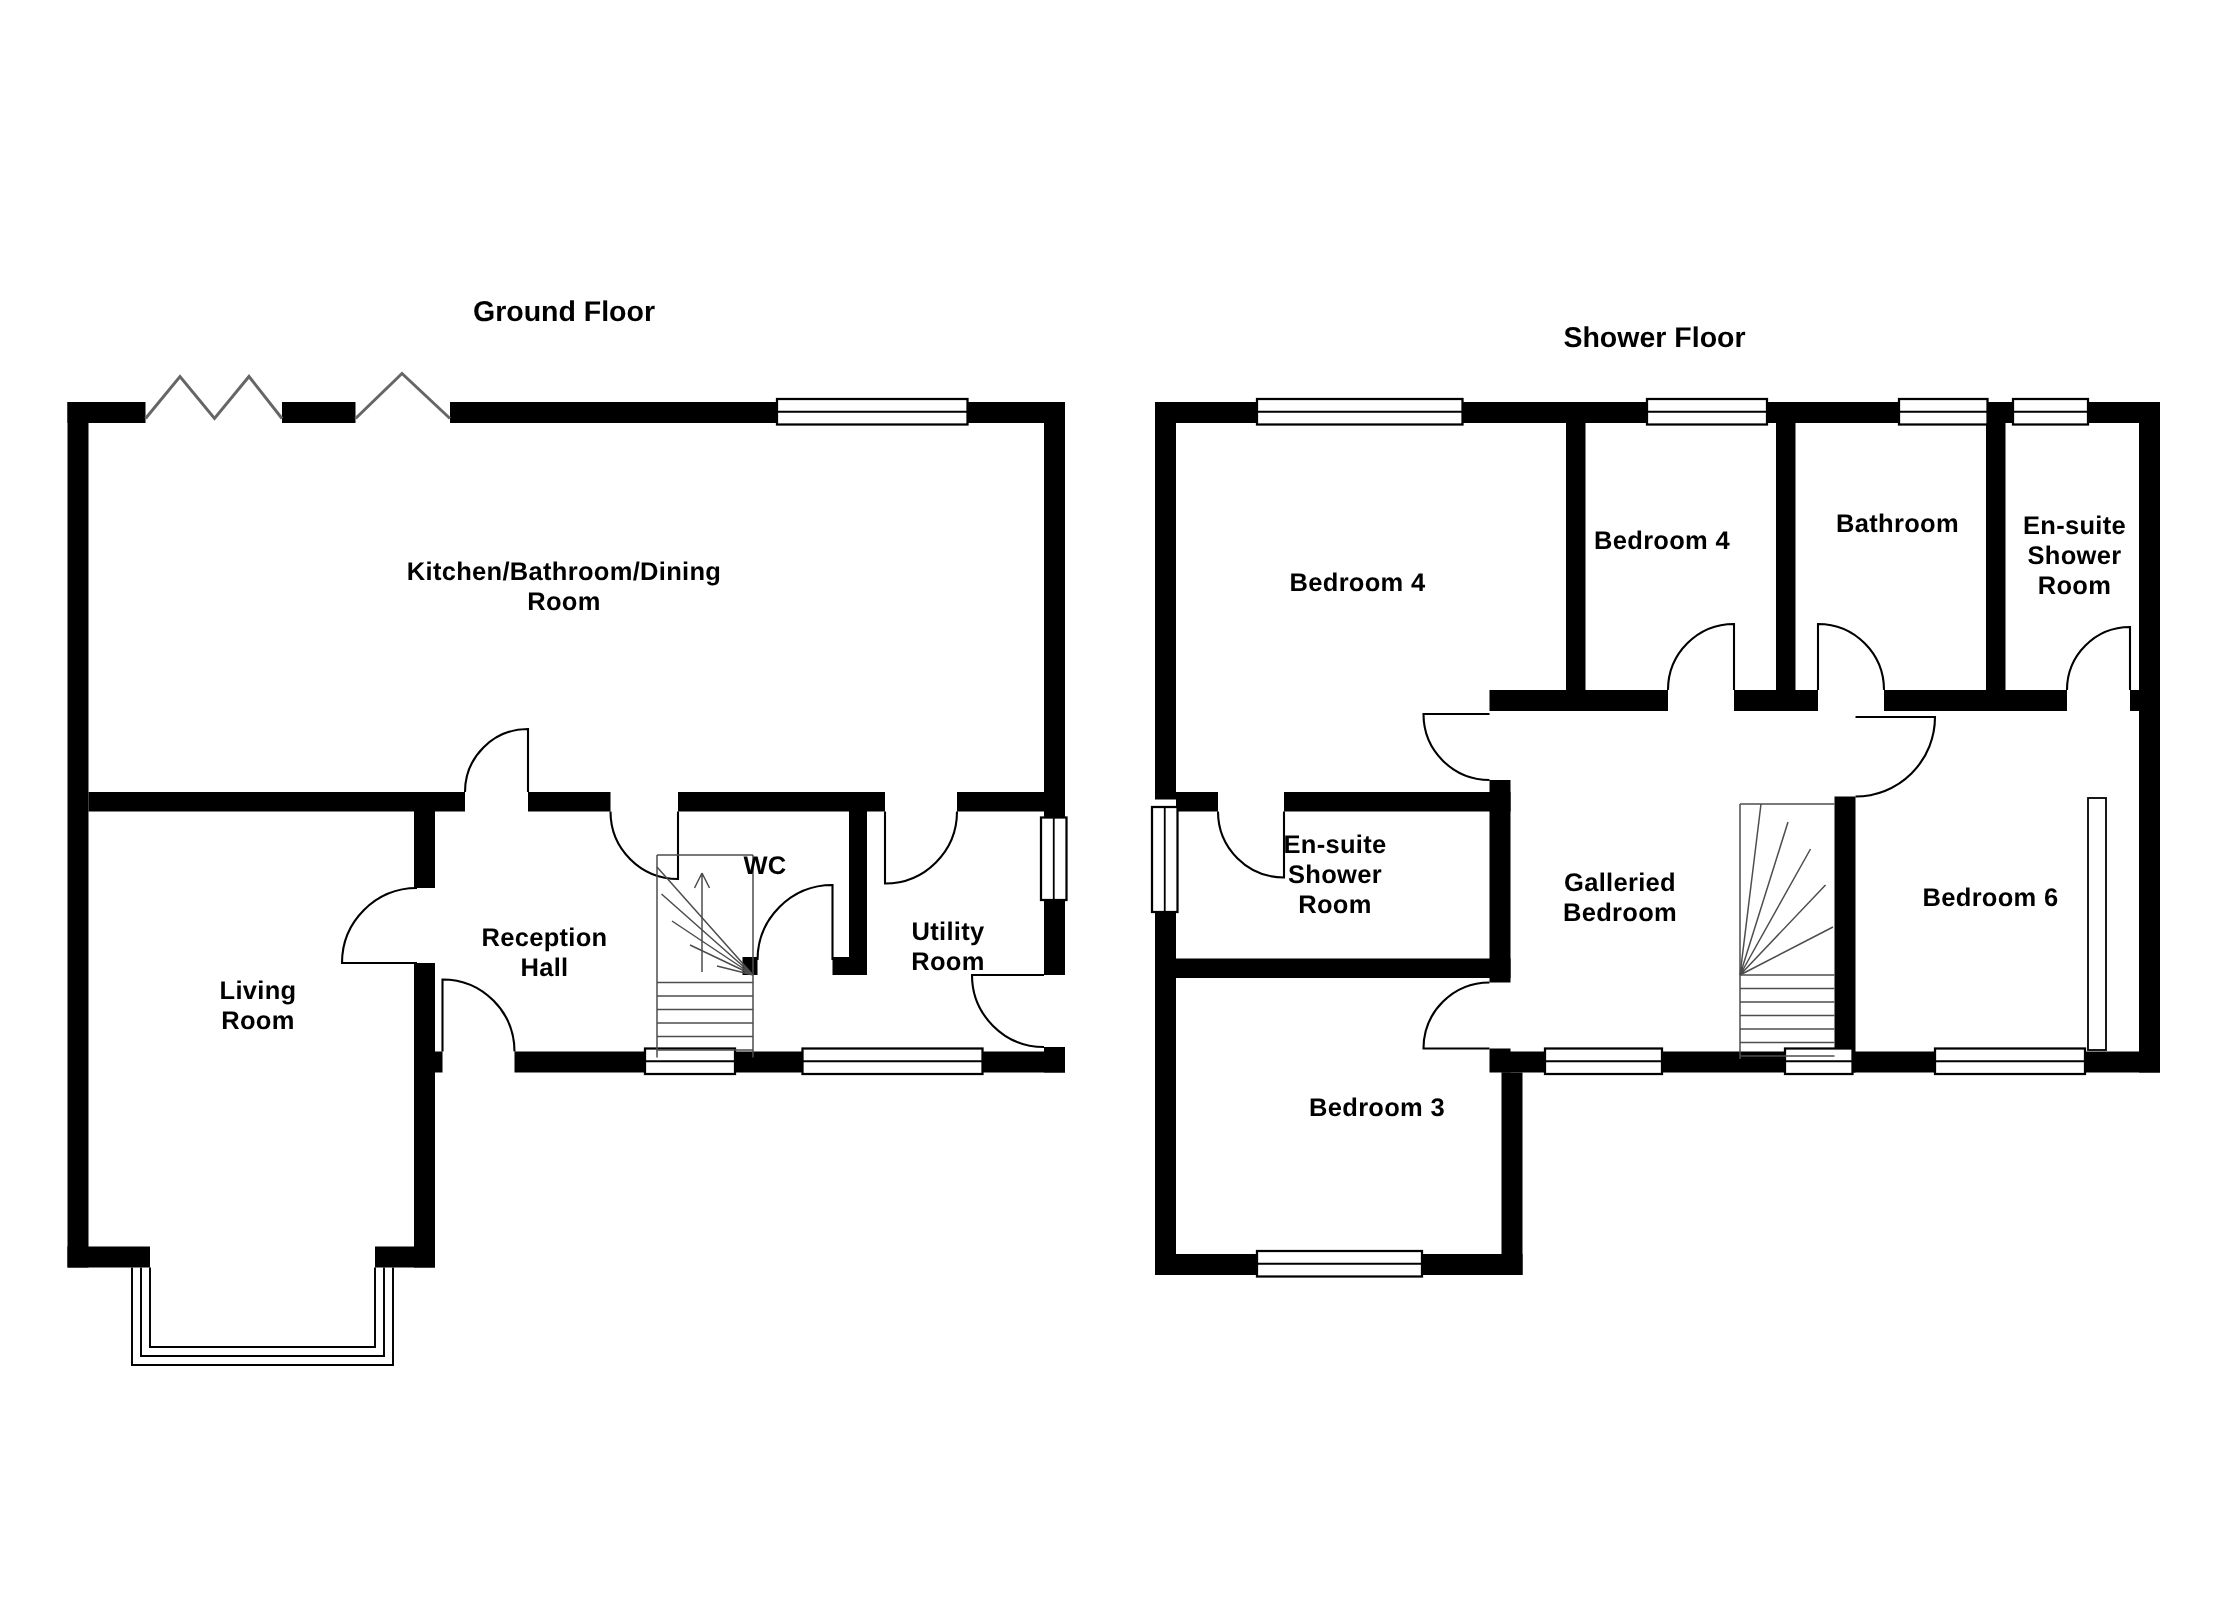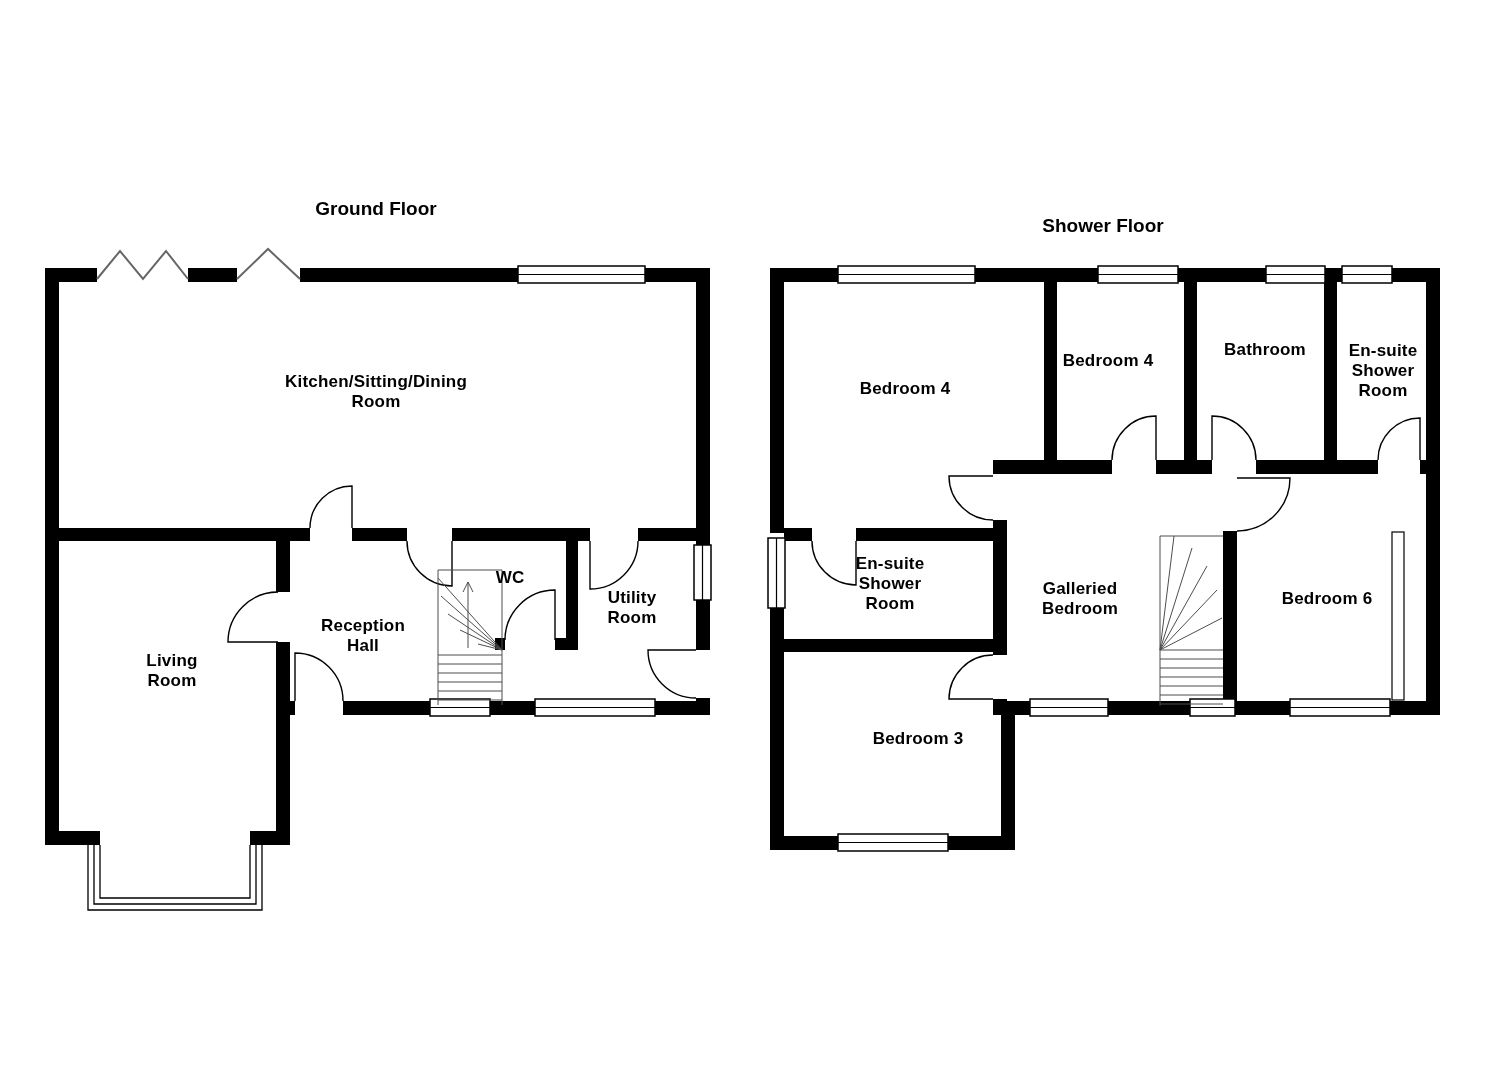--- a/index.html
+++ b/index.html
@@ -147,28 +147,28 @@
         <path d="M1160,650 L1174,536 M1160,650 L1192,548 M1160,650 L1207,566 M1160,650 L1217,590 M1160,650 L1222,618"></path>
       </g>
 
       <rect x="1392" y="532" width="12" height="168" fill="#ffffff" stroke="#000000" stroke-width="1.2"></rect>
     </g>
   </svg>
 
   <div class="plan-title" style="left:376px;top:209px">Ground Floor</div>
   <div class="plan-title" style="left:1103px;top:226px">Shower Floor</div>
 
-  <div class="room-label" style="left:376px;top:392px">Kitchen/Sitting/Dining
+  <div class="room-label" style="left:376px;top:392px">Kitchen/Bathroom/Dining
 Room</div>
   <div class="room-label" style="left:172px;top:671px">Living
 Room</div>
   <div class="room-label" style="left:363px;top:636px">Reception
 Hall</div>
   <div class="room-label" style="left:510px;top:578px">WC</div>
-  <div class="room-label" style="left:632px;top:608px">Utility
+  <div class="room-label" style="left:632px;top:632px">Utility
 Room</div>
 
   <div class="room-label" style="left:905px;top:389px">Bedroom 4</div>
   <div class="room-label" style="left:1108px;top:361px">Bedroom 4</div>
   <div class="room-label" style="left:1265px;top:350px">Bathroom</div>
   <div class="room-label" style="left:1383px;top:371px">En-suite
 Shower
 Room</div>
   <div class="room-label" style="left:890px;top:584px">En-suite
 Shower

